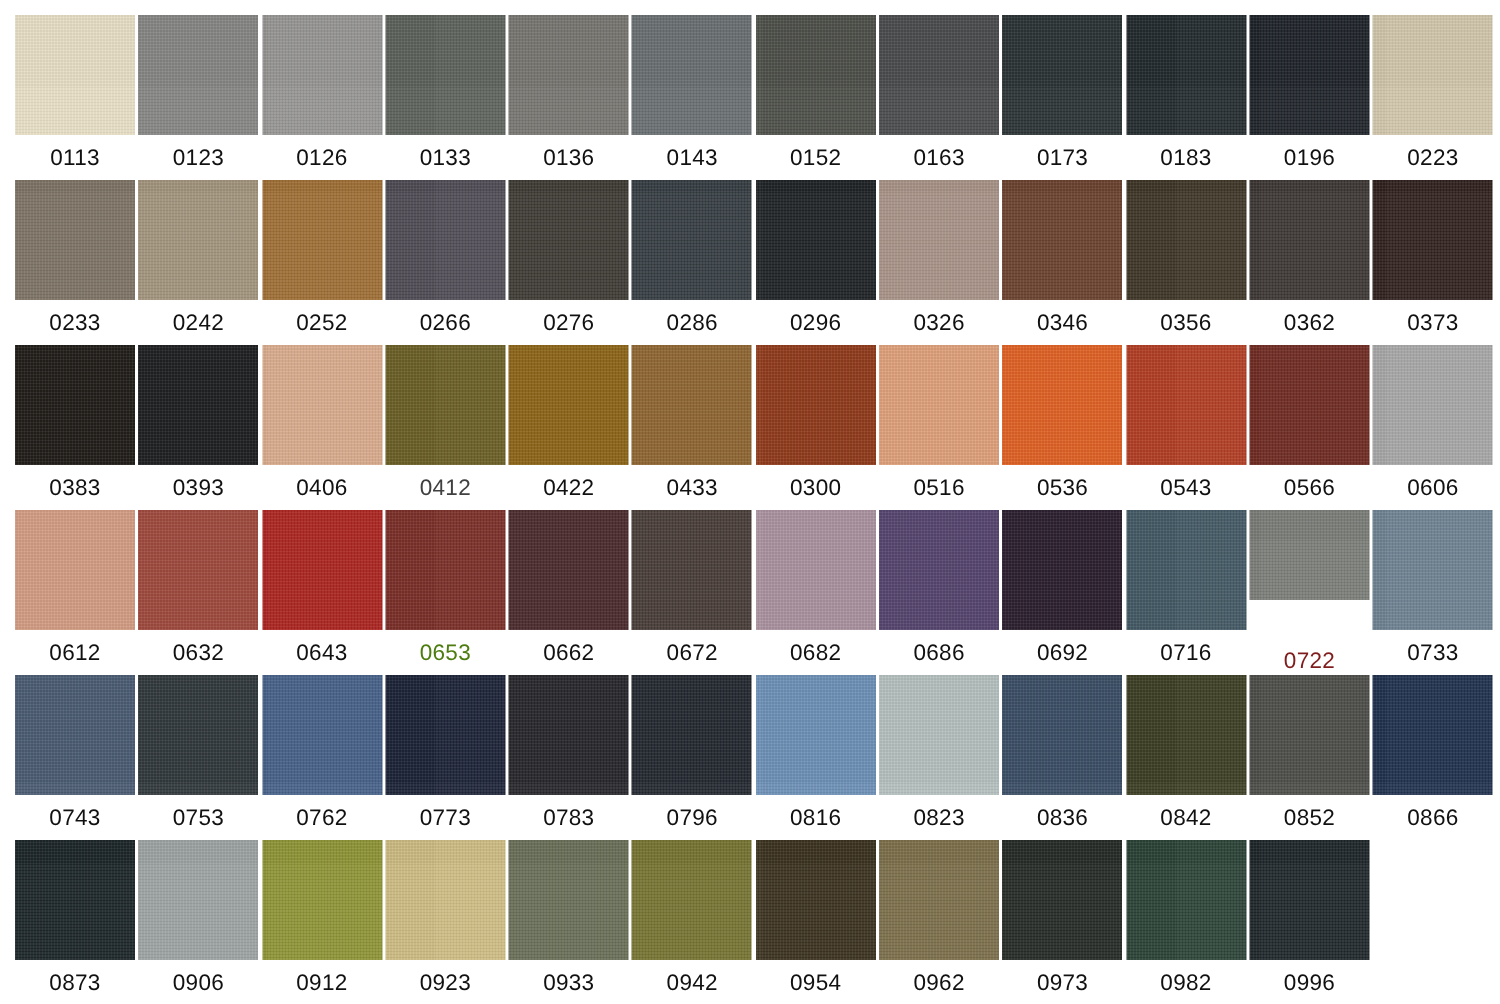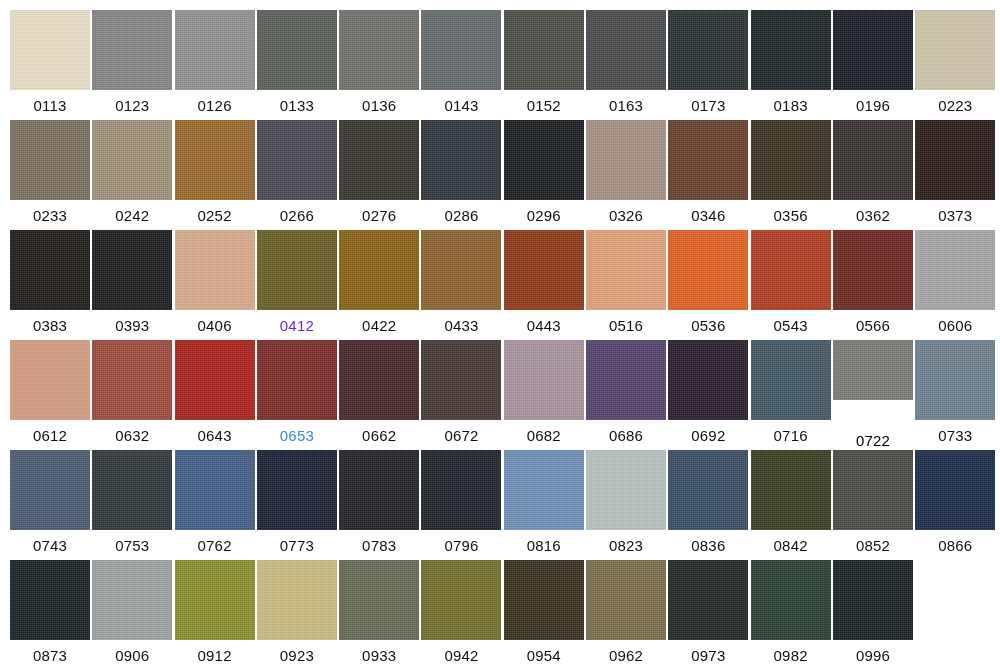--- a/index.html
+++ b/index.html
@@ -168,33 +168,33 @@
     <div class="swatch-cell">
       <div class="swatch-chip" style="background-color: rgb(31, 33, 35);"></div>
       <div class="swatch-label" style="color: rgb(17, 17, 17);">0393</div>
     </div>
     <div class="swatch-cell">
       <div class="swatch-chip" style="background-color: rgb(216, 171, 140);"></div>
       <div class="swatch-label" style="color: rgb(17, 17, 17);">0406</div>
     </div>
     <div class="swatch-cell">
       <div class="swatch-chip" style="background-color: rgb(107, 96, 39);"></div>
-      <div class="swatch-label" style="color: #6d28d9;">0412</div>
+      <div class="swatch-label" style="color: #404040;">0412</div>
     </div>
     <div class="swatch-cell">
       <div class="swatch-chip" style="background-color: rgb(138, 99, 22);"></div>
       <div class="swatch-label" style="color: rgb(17, 17, 17);">0422</div>
     </div>
     <div class="swatch-cell">
       <div class="swatch-chip" style="background-color: rgb(141, 100, 48);"></div>
       <div class="swatch-label" style="color: rgb(17, 17, 17);">0433</div>
     </div>
     <div class="swatch-cell">
       <div class="swatch-chip" style="background-color: rgb(145, 60, 29);"></div>
-      <div class="swatch-label" style="color: rgb(17, 17, 17);">0443</div>
+      <div class="swatch-label" style="color: rgb(17, 17, 17);">0300</div>
     </div>
     <div class="swatch-cell">
       <div class="swatch-chip" style="background-color: rgb(224, 162, 124);"></div>
       <div class="swatch-label" style="color: rgb(17, 17, 17);">0516</div>
     </div>
     <div class="swatch-cell">
       <div class="swatch-chip" style="background-color: rgb(224, 98, 38);"></div>
       <div class="swatch-label" style="color: rgb(17, 17, 17);">0536</div>
     </div>
     <div class="swatch-cell">
@@ -216,21 +216,21 @@
     <div class="swatch-cell">
       <div class="swatch-chip" style="background-color: rgb(160, 75, 63);"></div>
       <div class="swatch-label" style="color: rgb(17, 17, 17);">0632</div>
     </div>
     <div class="swatch-cell">
       <div class="swatch-chip" style="background-color: rgb(171, 37, 33);"></div>
       <div class="swatch-label" style="color: rgb(17, 17, 17);">0643</div>
     </div>
     <div class="swatch-cell">
       <div class="swatch-chip" style="background-color: rgb(123, 48, 41);"></div>
-      <div class="swatch-label" style="color: #3b82f6;">0653</div>
+      <div class="swatch-label" style="color: #4d7c0f;">0653</div>
     </div>
     <div class="swatch-cell">
       <div class="swatch-chip" style="background-color: rgb(74, 42, 44);"></div>
       <div class="swatch-label" style="color: rgb(17, 17, 17);">0662</div>
     </div>
     <div class="swatch-cell">
       <div class="swatch-chip" style="background-color: rgb(72, 60, 56);"></div>
       <div class="swatch-label" style="color: rgb(17, 17, 17);">0672</div>
     </div>
     <div class="swatch-cell">
@@ -244,21 +244,21 @@
     <div class="swatch-cell">
       <div class="swatch-chip" style="background-color: rgb(45, 33, 48);"></div>
       <div class="swatch-label" style="color: rgb(17, 17, 17);">0692</div>
     </div>
     <div class="swatch-cell">
       <div class="swatch-chip" style="background-color: rgb(68, 90, 101);"></div>
       <div class="swatch-label" style="color: rgb(17, 17, 17);">0716</div>
     </div>
     <div class="swatch-cell">
       <div class="swatch-chip" style="background-color: rgb(120, 123, 118);"></div>
-      <div class="swatch-label" style="color: #000000; margin-top: 32px;">0722</div>
+      <div class="swatch-label" style="color: #7f1d1d; margin-top: 32px;">0722</div>
     </div>
     <div class="swatch-cell">
       <div class="swatch-chip" style="background-color: rgb(111, 130, 146);"></div>
       <div class="swatch-label" style="color: rgb(17, 17, 17);">0733</div>
     </div>
     <div class="swatch-cell">
       <div class="swatch-chip" style="background-color: rgb(76, 93, 115);"></div>
       <div class="swatch-label" style="color: rgb(17, 17, 17);">0743</div>
     </div>
     <div class="swatch-cell">

